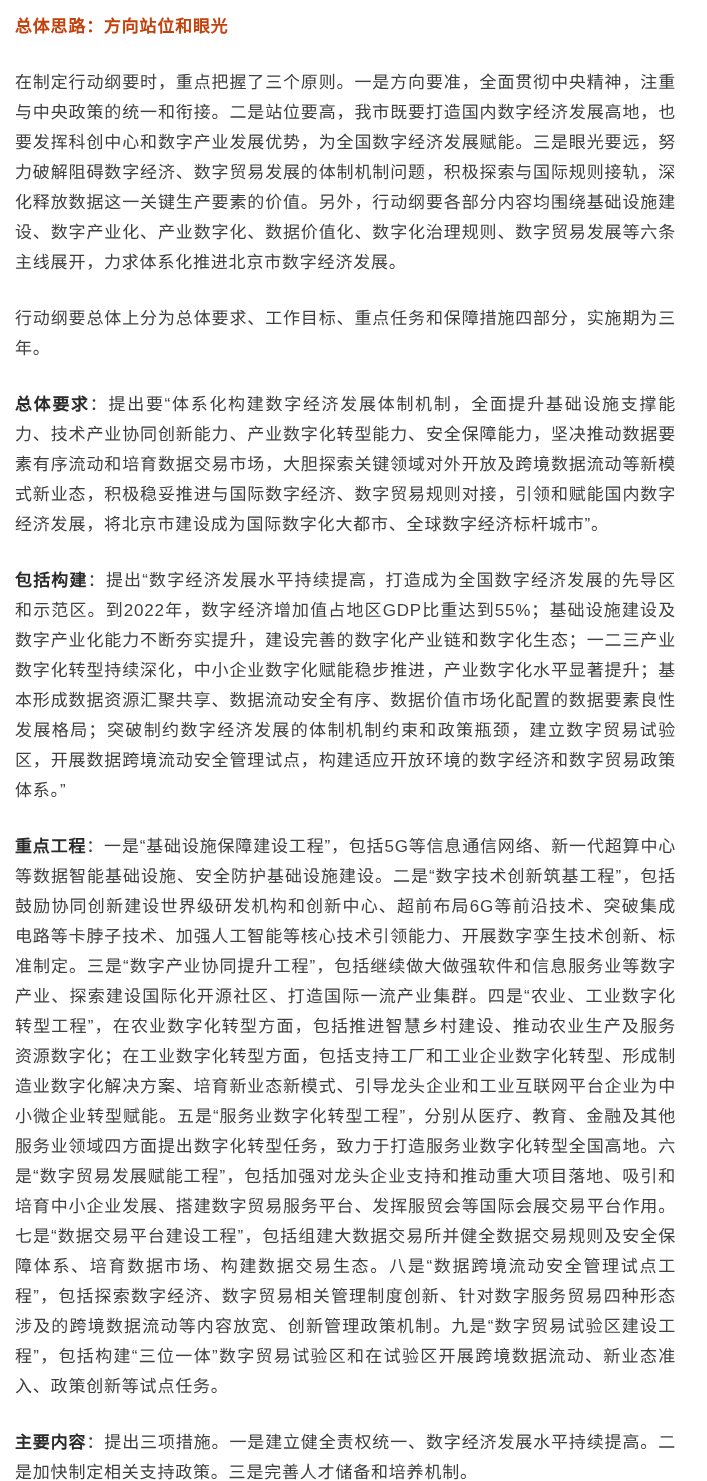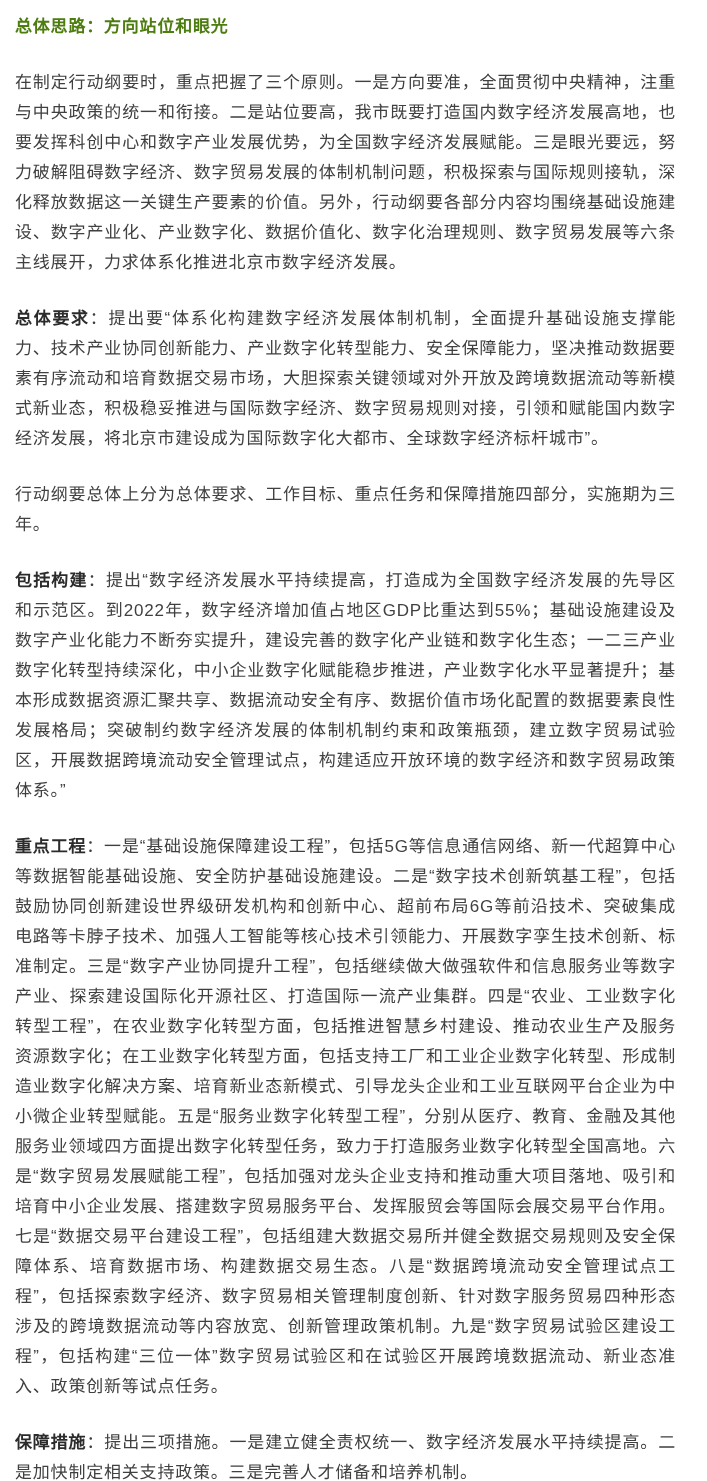--- a/index.html
+++ b/index.html
@@ -21,21 +21,21 @@
     letter-spacing: 0.8px;
     color: #404040;
     text-align: justify;
     word-break: break-all;
   }
   .article .hd {
     margin: 0 0 26px 0;
     font-size: 17px;
     line-height: 30px;
     font-weight: 700;
-    color: #4d7c0f;
+    color: #c2410c;
     text-align: left;
   }
   .article p {
     margin: 0 16px 26px 0;
   }
   .article p:last-child {
     margin-bottom: 0;
   }
   .article .label {
     font-weight: 700;
@@ -45,23 +45,23 @@
 </head>
 <body>
 
 <div class="article">
 
   <h2 class="hd">总体思路：方向站位和眼光</h2>
 
   <p>在制定行动纲要时，重点把握了三个原则。一是方向要准，全面贯彻中央精神，注重与中央政策的统一和衔接。二是站位要高，我市既要打造国内数字经济发展高地，也要发挥科创中心和数字产业发展优势，为全国数字经济发展赋能。三是眼光要远，努力破解阻碍数字经济、数字贸易发展的体制机制问题，积极探索与国际规则接轨，深化释放数据这一关键生产要素的价值。另外，行动纲要各部分内容均围绕基础设施建设、数字产业化、产业数字化、数据价值化、数字化治理规则、数字贸易发展等六条主线展开，力求体系化推进北京市数字经济发展。</p>
 
 
+  <p>行动纲要总体上分为总体要求、工作目标、重点任务和保障措施四部分，实施期为三年。</p>
+
   <p><span class="label">总体要求</span><span>：提出要“体系化构建数字经济发展体制机制，全面提升基础设施支撑能力、技术产业协同创新能力、产业数字化转型能力、安全保障能力，坚决推动数据要素有序流动和培育数据交易市场，大胆探索关键领域对外开放及跨境数据流动等新模式新业态，积极稳妥推进与国际数字经济、数字贸易规则对接，引领和赋能国内数字经济发展，将北京市建设成为国际数字化大都市、全球数字经济标杆城市”。</span></p>
-
-  <p>行动纲要总体上分为总体要求、工作目标、重点任务和保障措施四部分，实施期为三年。</p>
 
   <p><span class="label">包括构建</span><span>：提出“数字经济发展水平持续提高，打造成为全国数字经济发展的先导区和示范区。到2022年，数字经济增加值占地区GDP比重达到55%；基础设施建设及数字产业化能力不断夯实提升，建设完善的数字化产业链和数字化生态；一二三产业数字化转型持续深化，中小企业数字化赋能稳步推进，产业数字化水平显著提升；基本形成数据资源汇聚共享、数据流动安全有序、数据价值市场化配置的数据要素良性发展格局；突破制约数字经济发展的体制机制约束和政策瓶颈，建立数字贸易试验区，开展数据跨境流动安全管理试点，构建适应开放环境的数字经济和数字贸易政策体系。”</span></p>
 
   <p><span class="label">重点工程</span><span>：一是“基础设施保障建设工程”，包括5G等信息通信网络、新一代超算中心等数据智能基础设施、安全防护基础设施建设。二是“数字技术创新筑基工程”，包括鼓励协同创新建设世界级研发机构和创新中心、超前布局6G等前沿技术、突破集成电路等卡脖子技术、加强人工智能等核心技术引领能力、开展数字孪生技术创新、标准制定。三是“数字产业协同提升工程”，包括继续做大做强软件和信息服务业等数字产业、探索建设国际化开源社区、打造国际一流产业集群。四是“农业、工业数字化转型工程”，在农业数字化转型方面，包括推进智慧乡村建设、推动农业生产及服务资源数字化；在工业数字化转型方面，包括支持工厂和工业企业数字化转型、形成制造业数字化解决方案、培育新业态新模式、引导龙头企业和工业互联网平台企业为中小微企业转型赋能。五是“服务业数字化转型工程”，分别从医疗、教育、金融及其他服务业领域四方面提出数字化转型任务，致力于打造服务业数字化转型全国高地。六是“数字贸易发展赋能工程”，包括加强对龙头企业支持和推动重大项目落地、吸引和培育中小企业发展、搭建数字贸易服务平台、发挥服贸会等国际会展交易平台作用。七是“数据交易平台建设工程”，包括组建大数据交易所并健全数据交易规则及安全保障体系、培育数据市场、构建数据交易生态。八是“数据跨境流动安全管理试点工程”，包括探索数字经济、数字贸易相关管理制度创新、针对数字服务贸易四种形态涉及的跨境数据流动等内容放宽、创新管理政策机制。九是“数字贸易试验区建设工程”，包括构建“三位一体”数字贸易试验区和在试验区开展跨境数据流动、新业态准入、政策创新等试点任务。</span></p>
 
-  <p><span class="label">保障措施</span><span>：提出三项措施。一是建立健全责权统一、数字经济发展水平持续提高。二是加快制定相关支持政策。三是完善人才储备和培养机制。</span></p>
+  <p><span class="label">主要内容</span><span>：提出三项措施。一是建立健全责权统一、数字经济发展水平持续提高。二是加快制定相关支持政策。三是完善人才储备和培养机制。</span></p>
 
 </div>
 
 </body></html>

